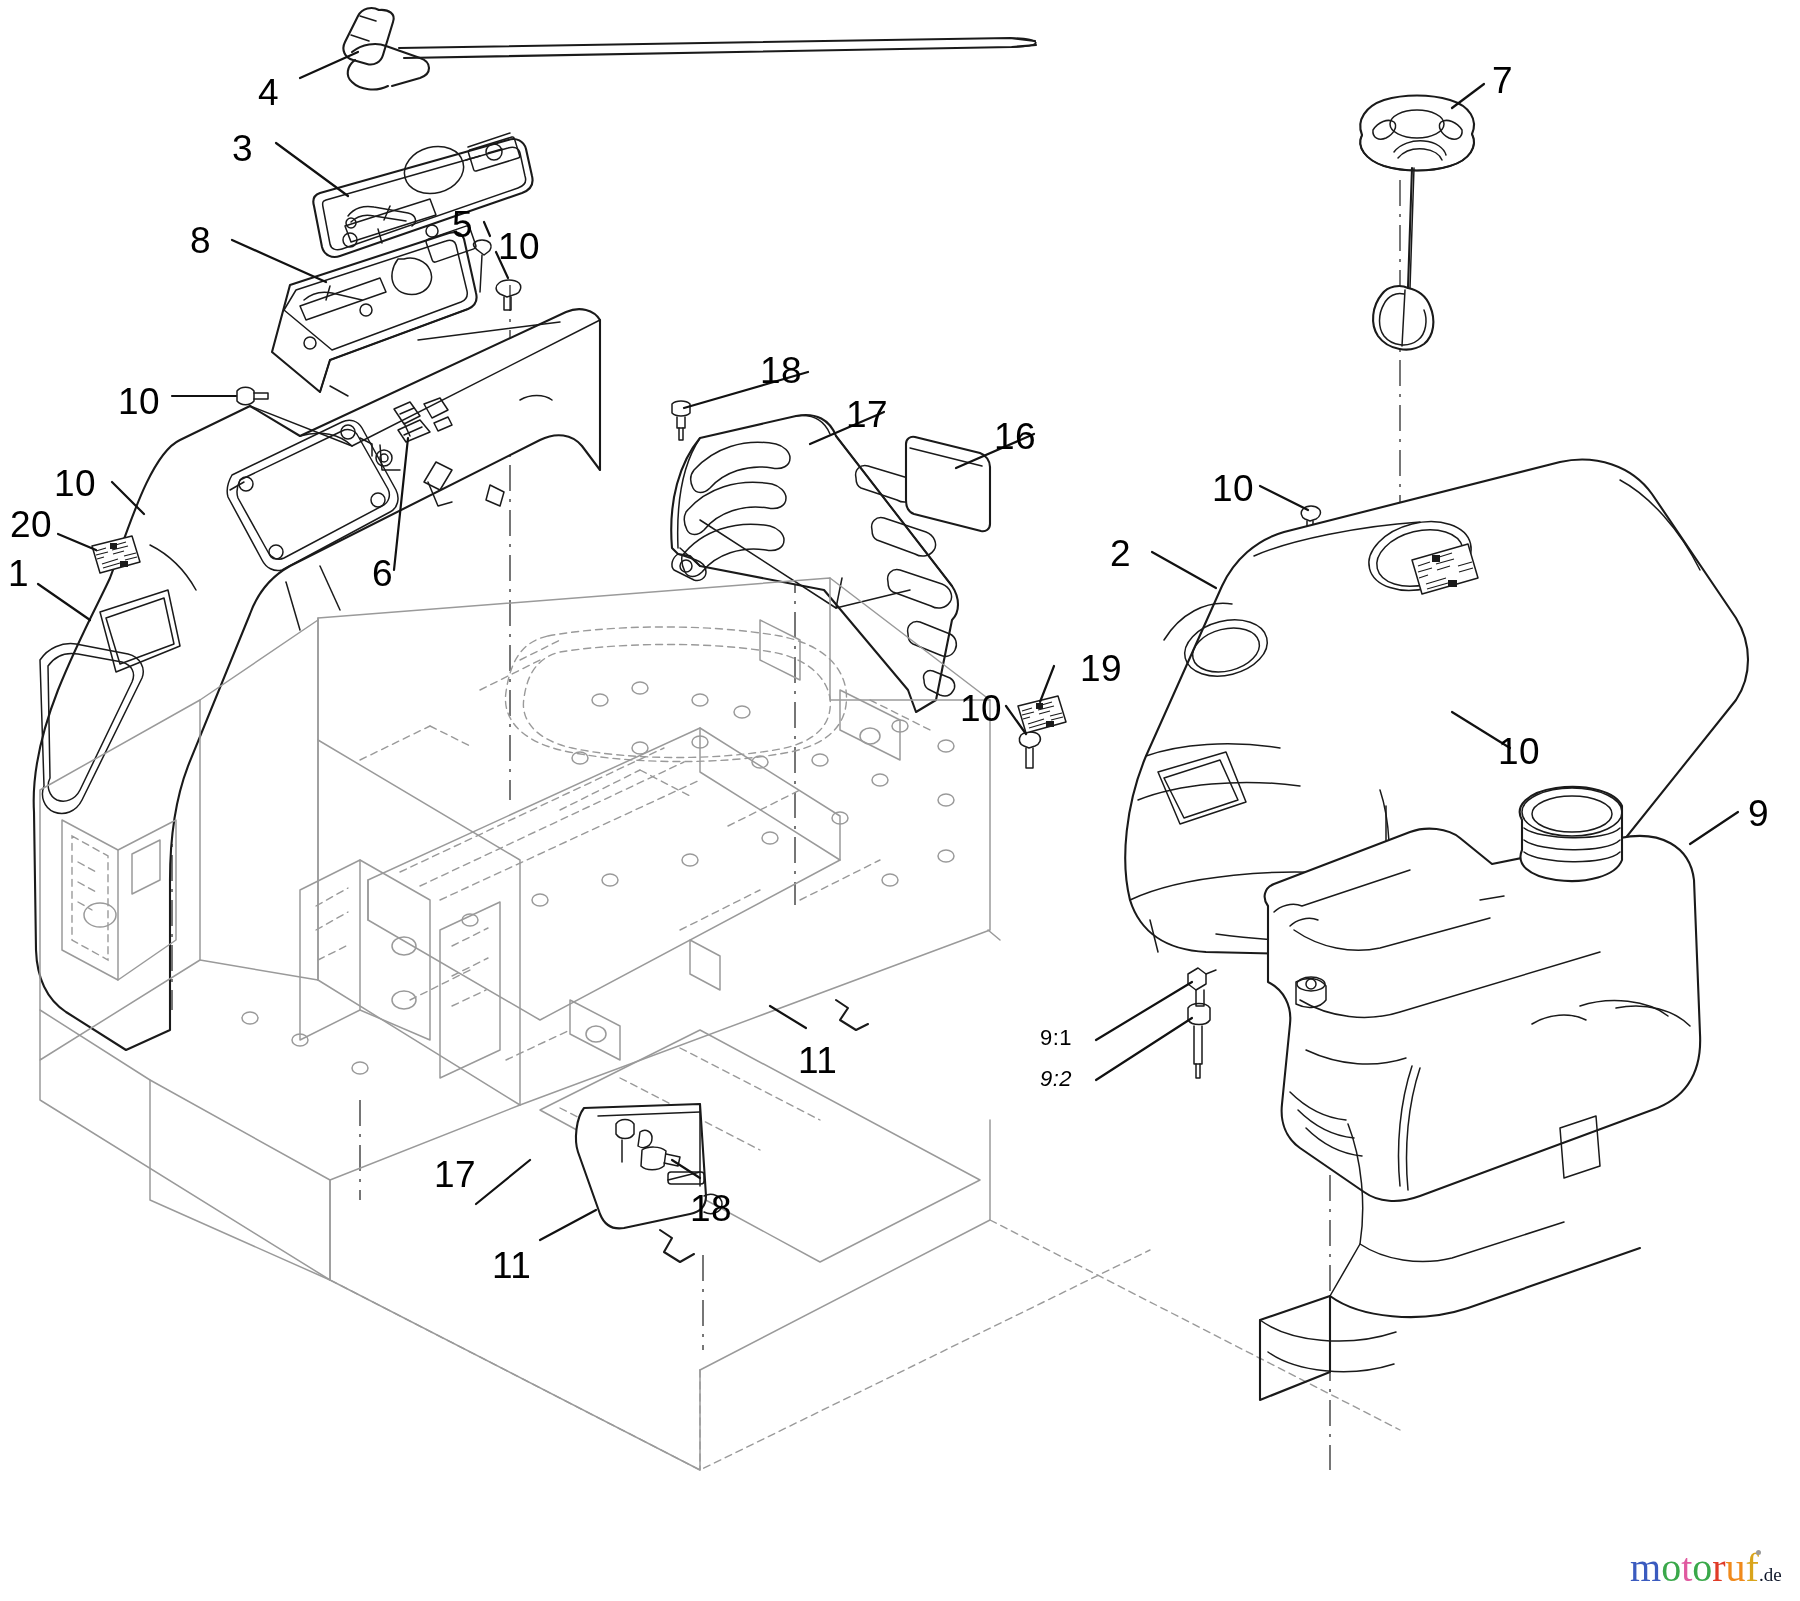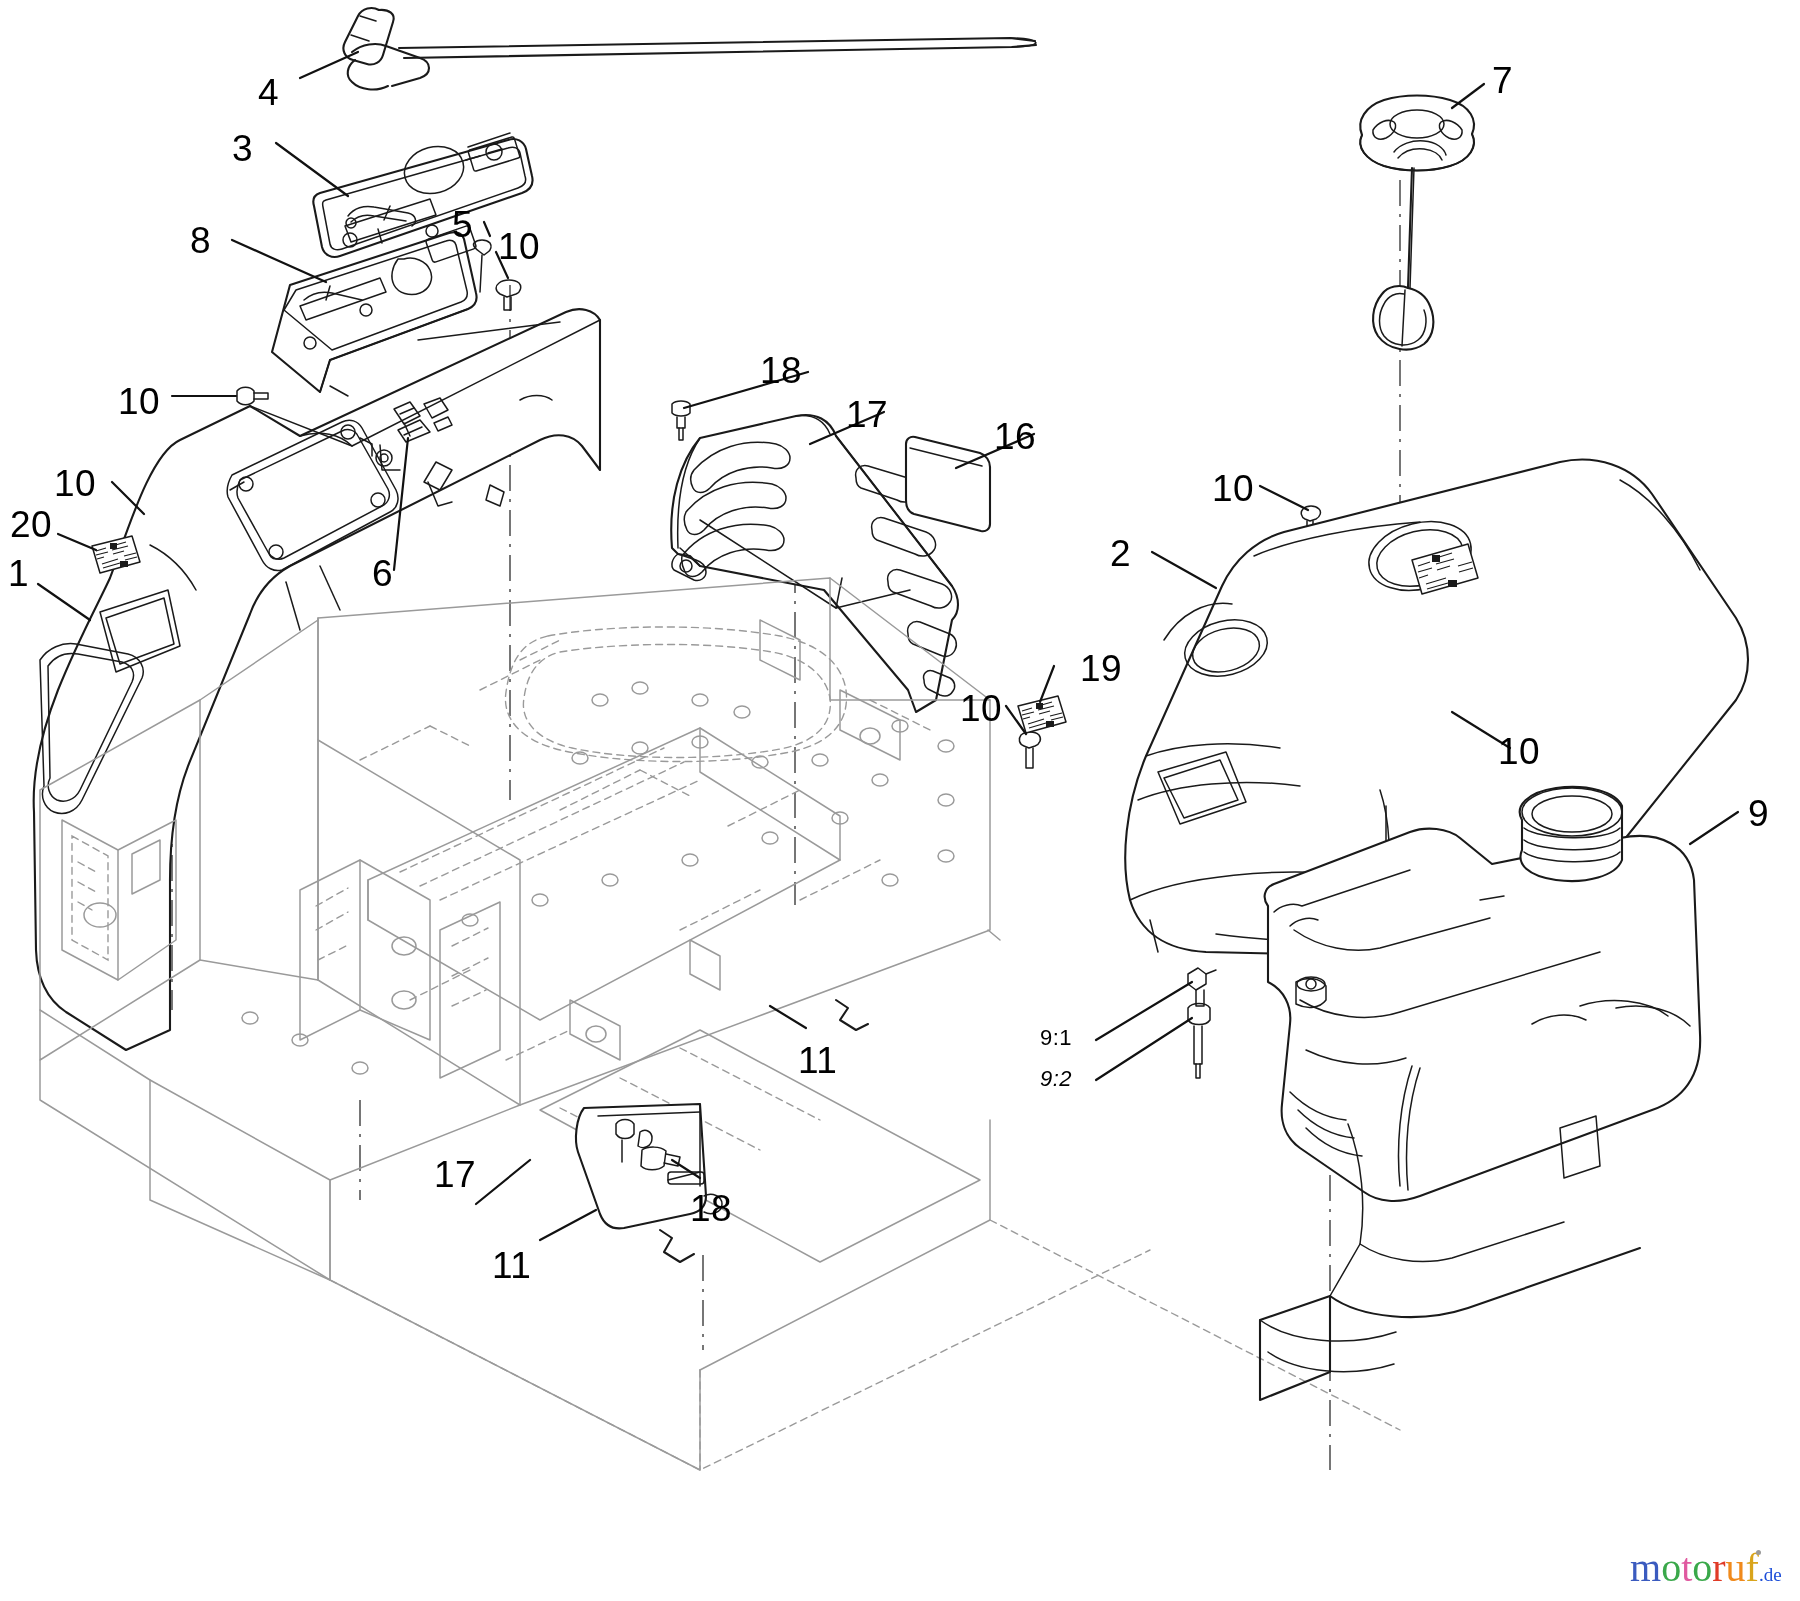--- a/index.html
+++ b/index.html
@@ -47,21 +47,21 @@
     top: 1548px;
     font-family: "Liberation Serif", serif;
     font-size: 40px;
     line-height: 1;
     white-space: nowrap;
     user-select: none;
   }
   #watermark .wm-l { font-weight: 400; }
   #watermark .wm-de {
     font-size: 19px;
-    color: #1d4ed8;
+    color: #0f172a;
     vertical-align: baseline;
     letter-spacing: 0px;
   }
   #watermark .wm-dot {
     position: absolute;
     left: 126px;
     top: 2px;
     width: 5px;
     height: 5px;
     border-radius: 50%;

